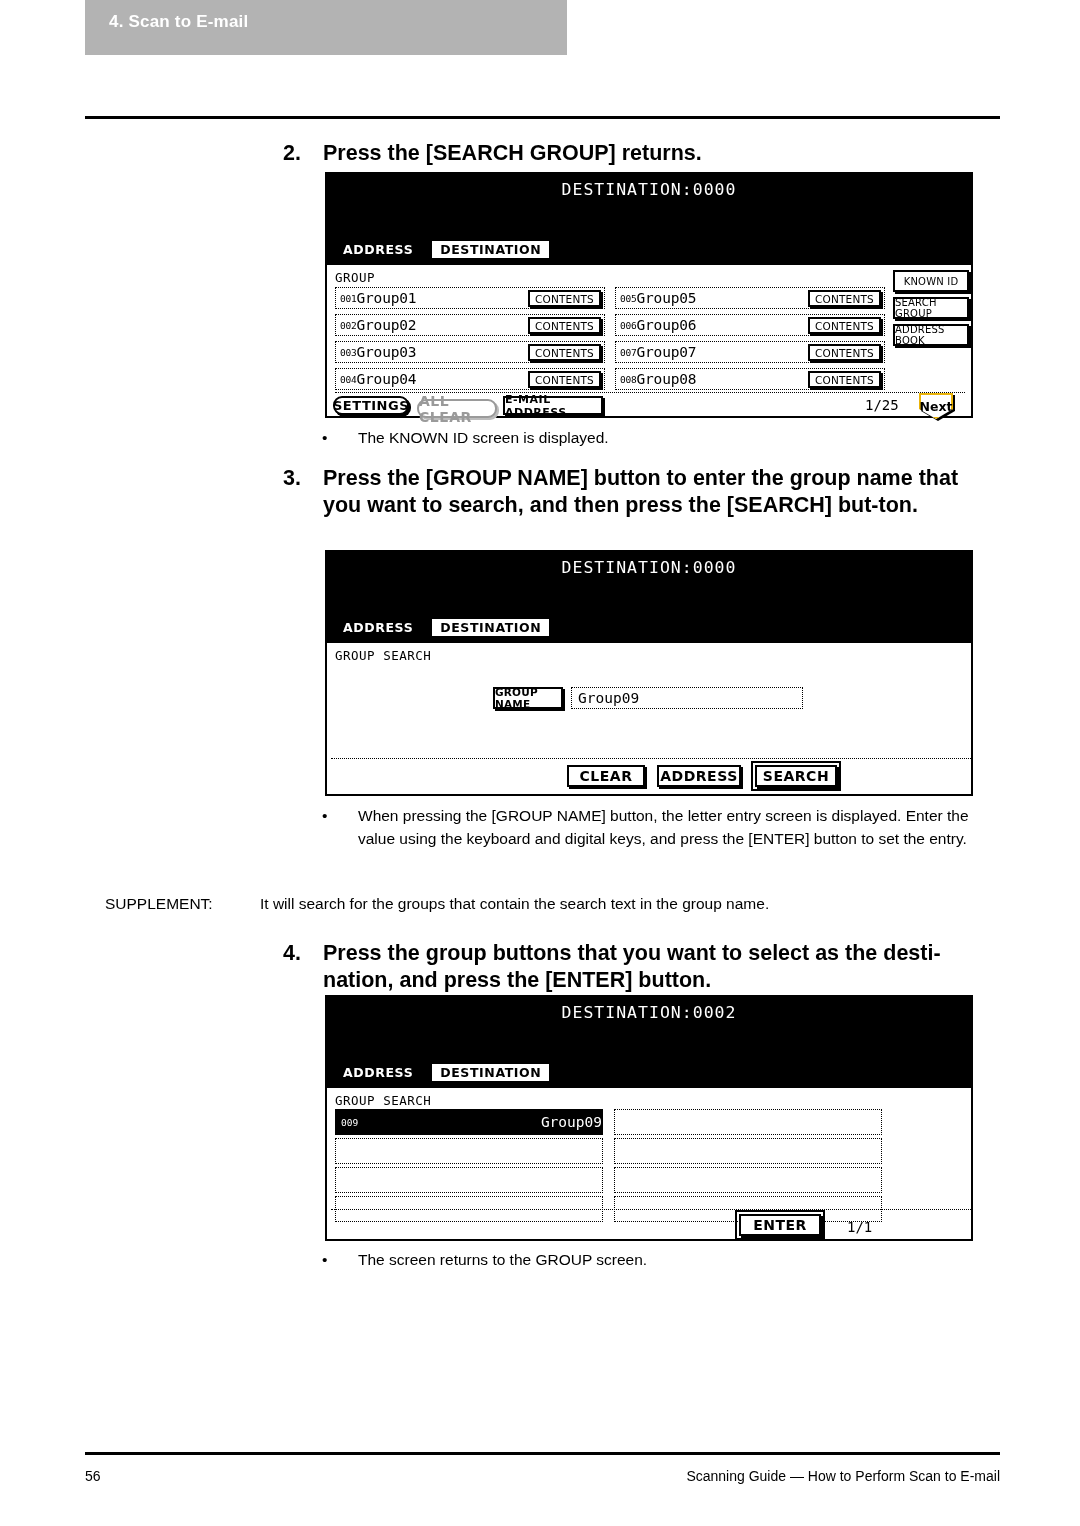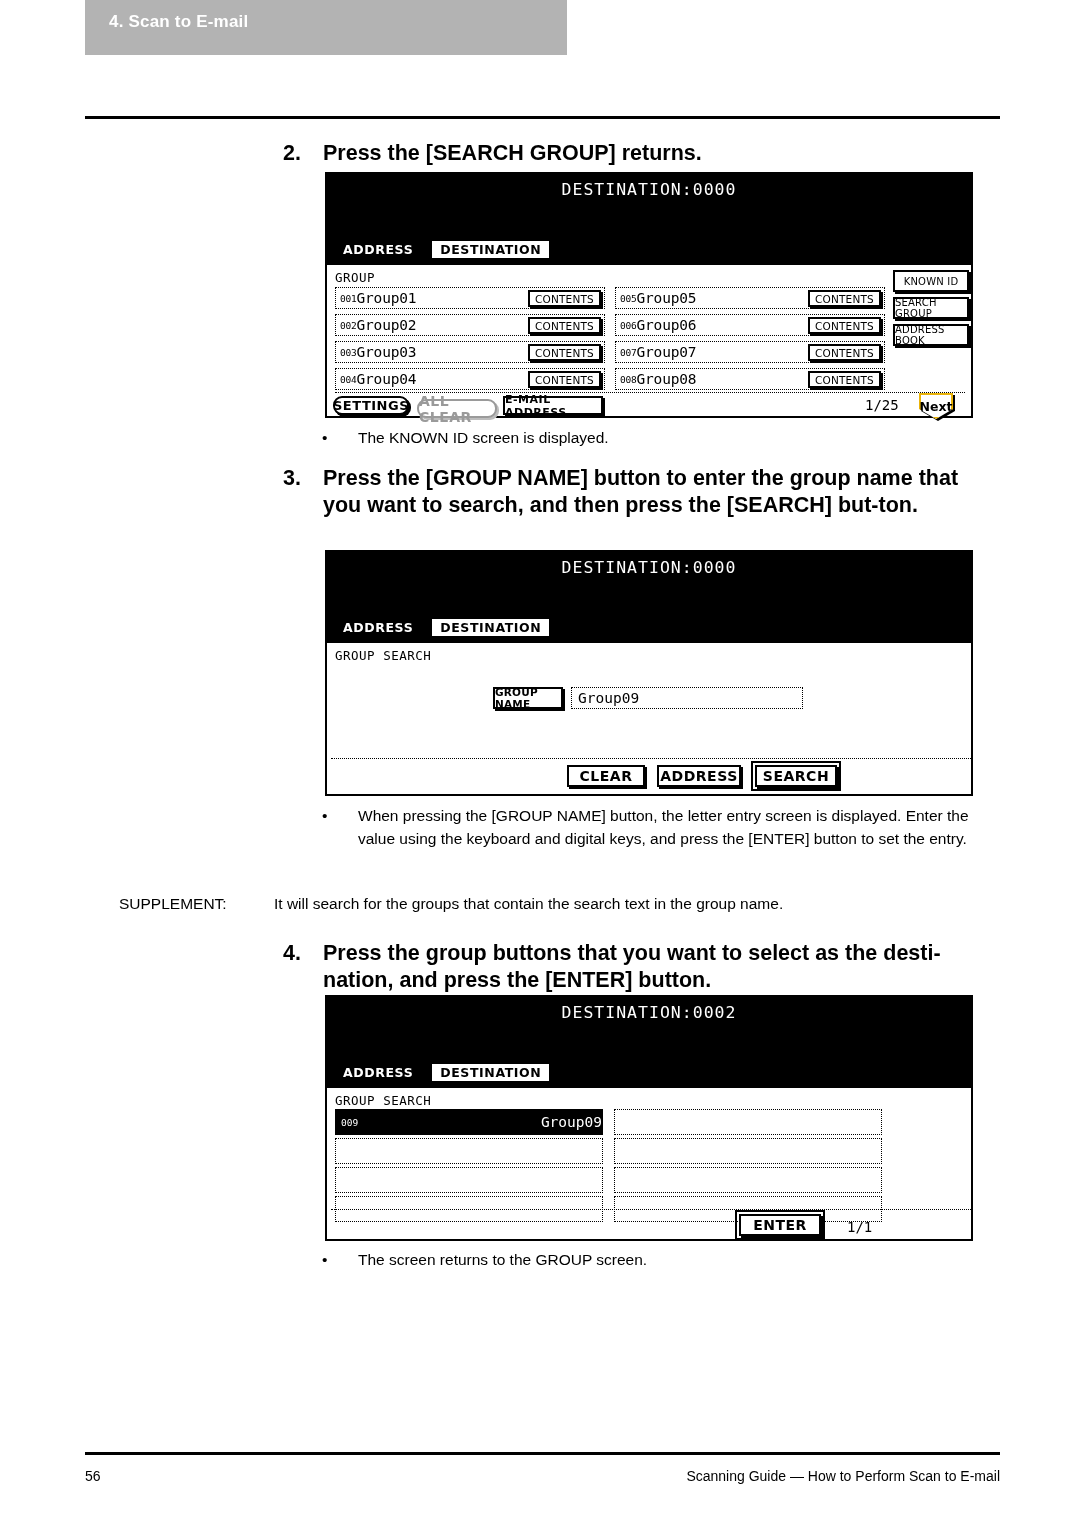--- a/index.html
+++ b/index.html
@@ -459,21 +459,21 @@
   <div class="sq-btn" style="left:240px; top:213px; width:78px; height:22px; font-size:14px;">CLEAR</div>
   <div class="sq-btn" style="left:330px; top:213px; width:84px; height:22px; font-size:14px;">ADDRESS</div>
   <div class="sq-btn emph" style="left:428px; top:213px; width:82px; height:22px; font-size:14px;">SEARCH</div>
 </div>
 
 <div class="bullet" style="left:322px; top:805px; width:665px;">
   <span class="dot">•</span>
   <span class="btext">When pressing the [GROUP NAME] button, the letter entry screen is displayed.  Enter the value using the keyboard and digital keys, and press the [ENTER] button to set the entry.</span>
 </div>
 
-<div class="supplement" style="left:119px; top:893px; width:890px;">
+<div class="supplement" style="left:105px; top:893px; width:890px;">
   <span class="sup-label">SUPPLEMENT:</span>
   <span class="sup-text">It will search for the groups that contain the search text in the group name.</span>
 </div>
 
 <div class="step" style="left:283px; top:940px; width:715px;">
   <span class="num">4.</span>
   <span class="body">Press the group buttons that you want to select as the desti-nation, and press the [ENTER] button.</span>
 </div>
 
 <div class="lcd" style="left:325px; top:995px; width:648px; height:246px;">

